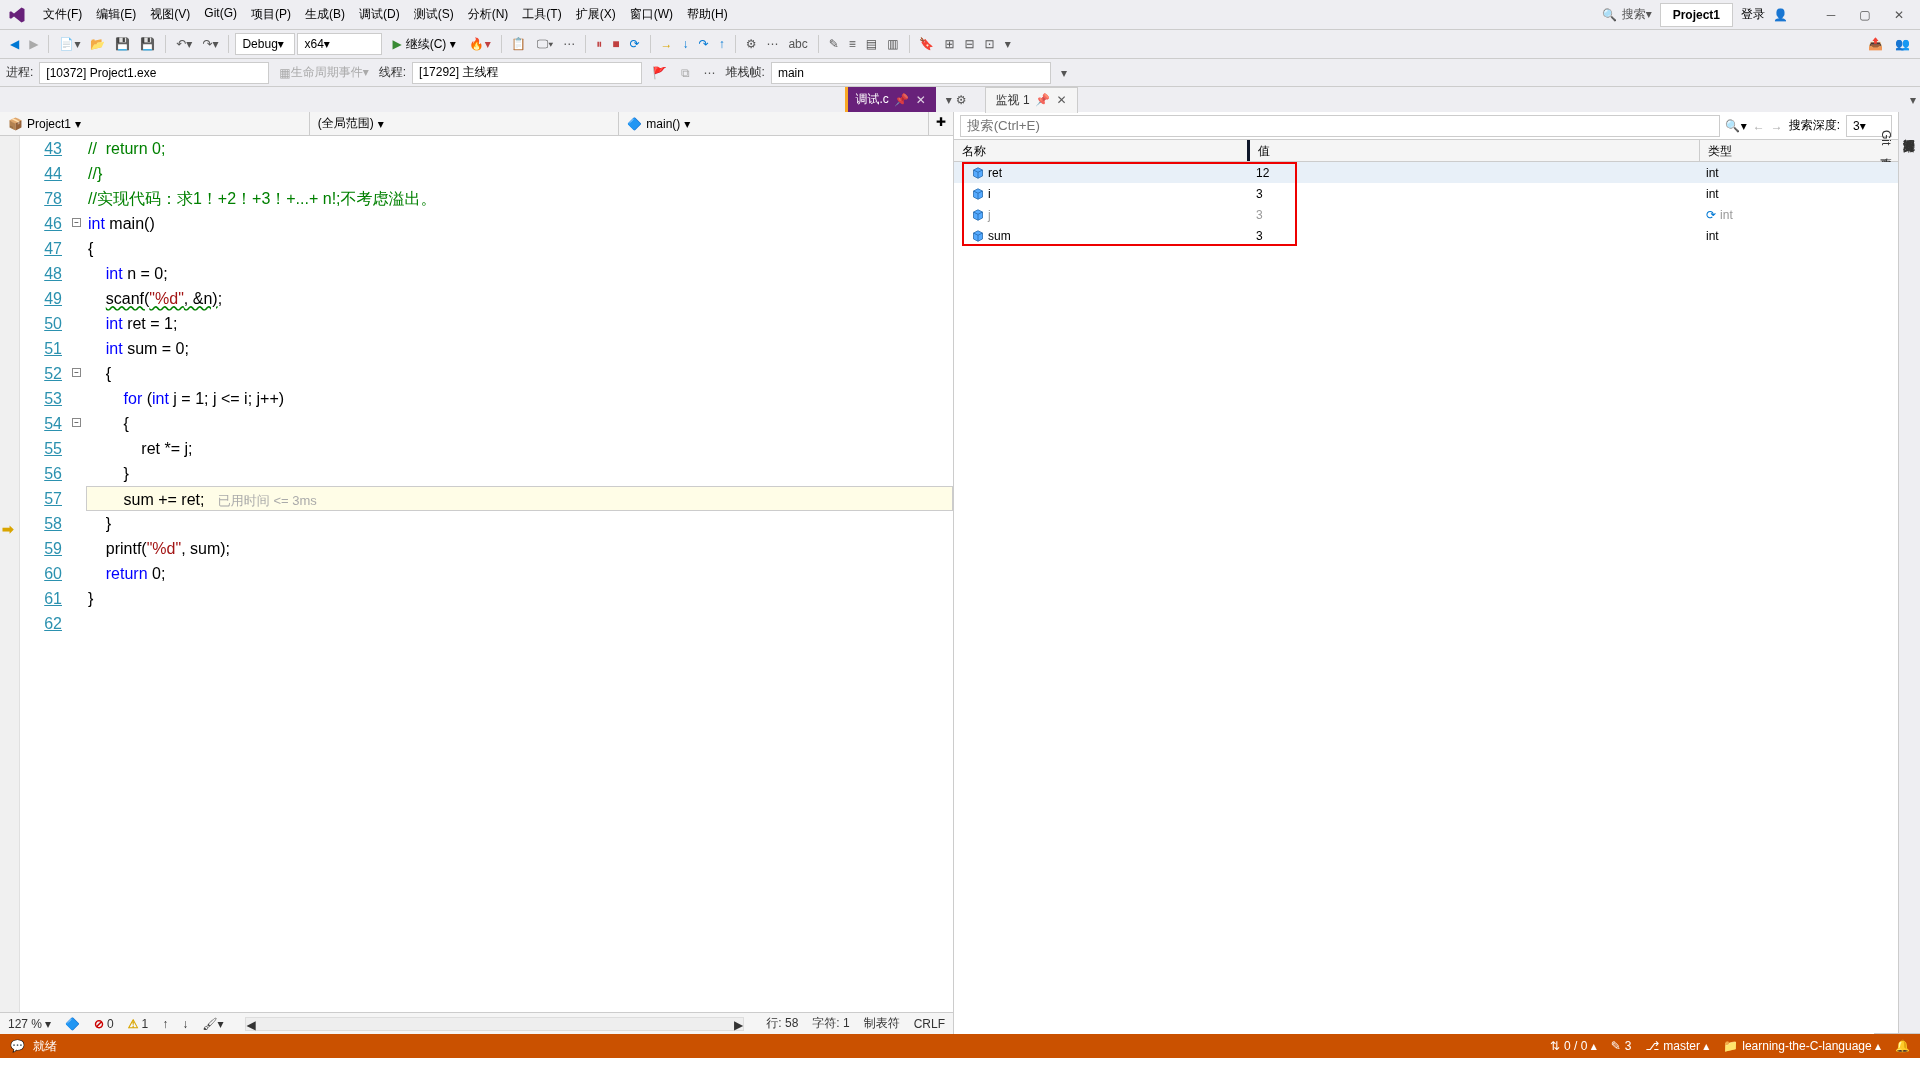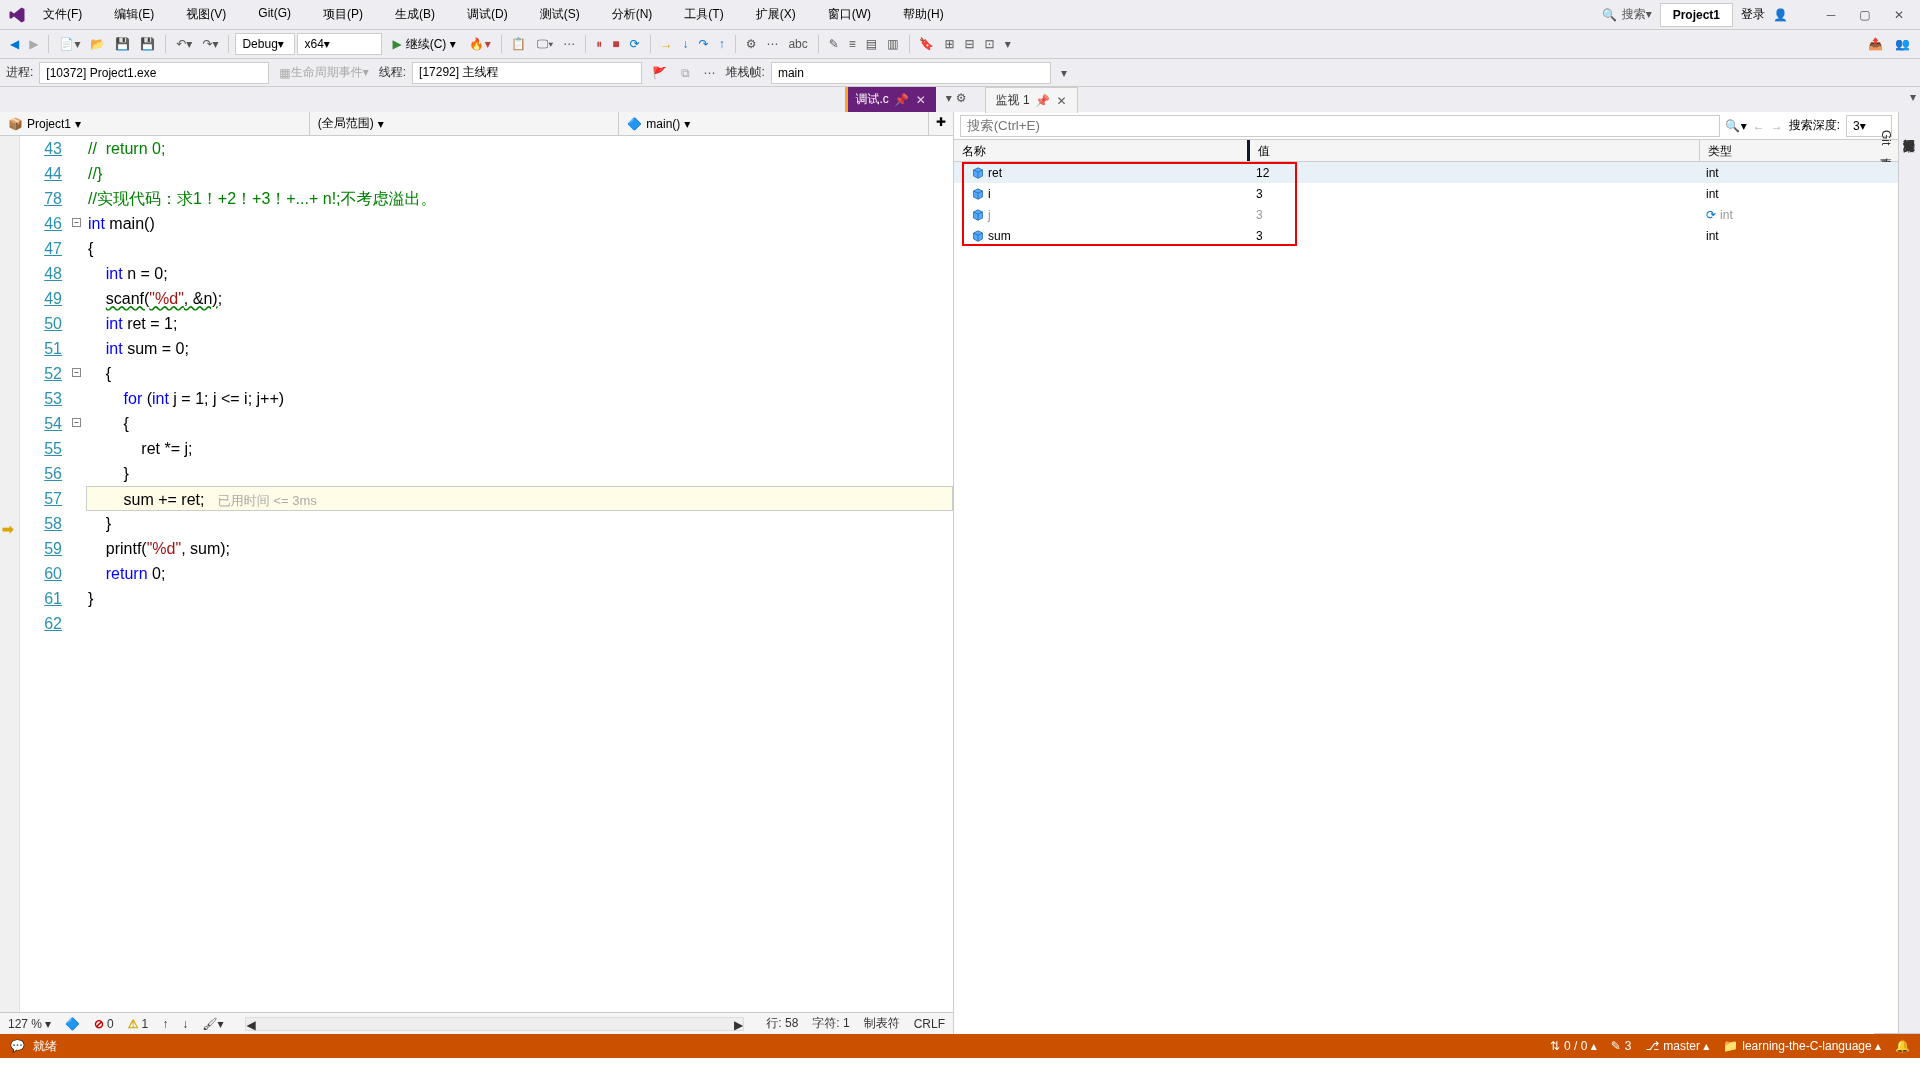--- a/index.html
+++ b/index.html
@@ -2,21 +2,21 @@
 <html><head>
 <meta charset="utf-8">
 <style>
 * { margin: 0; padding: 0; box-sizing: border-box; font-family: "Microsoft YaHei", "Segoe UI", sans-serif; }
 body { width: 1920px; height: 1080px; overflow: hidden; background: #fff; font-size: 12px; }
 
 
 .titlebar { height: 30px; background: #eeeef2; display: flex; align-items: center; padding-left: 8px; border-bottom: 1px solid #ccc; }
 .vs-logo { width: 18px; height: 18px; margin-right: 10px; }
 .vs-logo svg { width: 100%; height: 100%; }
-.menubar { display: flex; gap: 18px; justify-content: flex-end; }
+.menubar { display: flex; gap: 0; justify-content: flex-end; }
 .menu-item { padding: 4px 7px; cursor: pointer; }
 .title-right { margin-left: auto; display: flex; align-items: center; gap: 8px; padding-right: 6px; }
 .title-search { display: flex; align-items: center; gap: 4px; color: #555; }
 .title-tab { background: #fff; border: 1px solid #ccc; padding: 4px 12px; font-weight: bold; }
 .win-btns { display: flex; gap: 4px; margin-left: 20px; }
 .win-btn { width: 30px; height: 24px; display: flex; align-items: center; justify-content: center; cursor: pointer; color: #555; }
 
 
 .toolbar { height: 29px; background: #eeeef2; border-bottom: 1px solid #ccc; display: flex; align-items: center; padding: 0 6px; gap: 2px; }
 .tb-btn { padding: 3px 4px; cursor: pointer; color: #555; display: inline-flex; align-items: center; }
@@ -26,21 +26,21 @@
 .continue-btn { display: flex; align-items: center; gap: 4px; padding: 2px 8px; cursor: pointer; }
 .continue-btn .play { color: #388a34; }
 .hot { color: #c04040; }
 
 
 .debugbar { height: 28px; background: #eeeef2; border-bottom: 1px solid #ccc; display: flex; align-items: center; padding: 0 6px; gap: 6px; }
 .db-label { color: #333; }
 .db-combo { border: 1px solid #ccc; background: #fff; padding: 2px 6px; height: 22px; display: flex; align-items: center; }
 
 
-.doctabs { height: 25px; background: #eeeef2; display: flex; align-items: flex-start; position: relative; padding-left: 17px; }
+.doctabs { height: 25px; background: #eeeef2; display: flex; align-items: center; position: relative; padding-left: 17px; }
 .doctabs .spacer { flex: 1; }
 .doc-tab { padding: 4px 10px; display: flex; align-items: center; gap: 6px; font-size: 12px; position: relative; cursor: pointer; }
 .doc-tab.active-code { background: #68217a; color: #fff; }
 .doc-tab.active-code::before { content: ""; position: absolute; left: 0; top: 0; bottom: 0; width: 3px; background: #f9a825; }
 .doc-tab.watch { background: #f5f5f5; color: #333; border: 1px solid #ccc; border-bottom: none; }
 .doc-tab .close, .doc-tab .pin { cursor: pointer; opacity: 0.8; }
 .doc-tabs-icons { padding: 4px 6px; color: #555; display: flex; gap: 4px; }
 
 
 .mainarea { display: flex; height: calc(1080px - 30px - 29px - 28px - 25px - 22px - 24px); }

